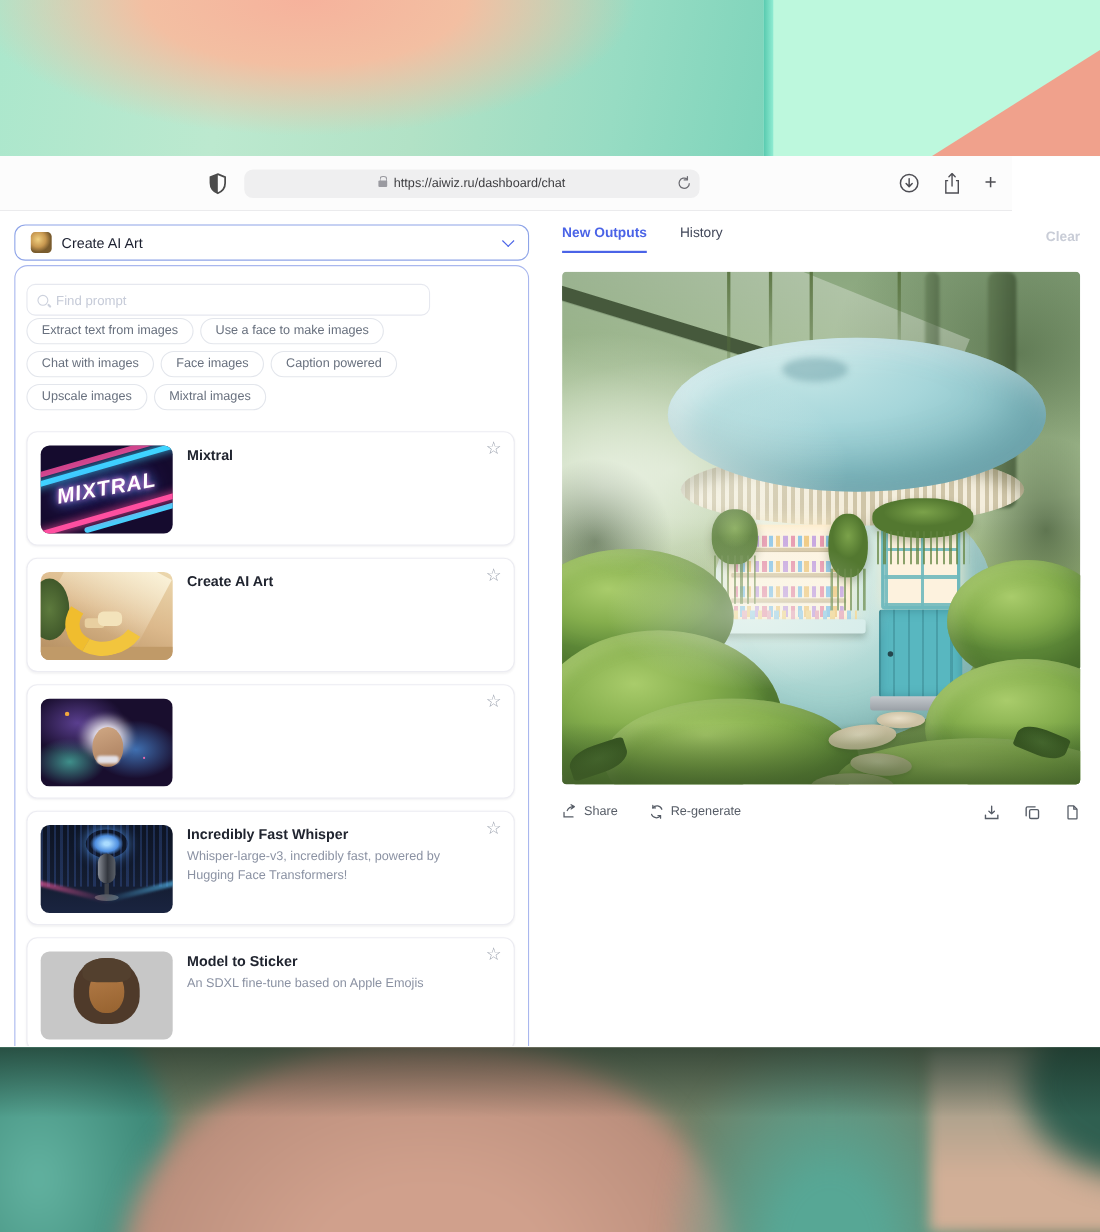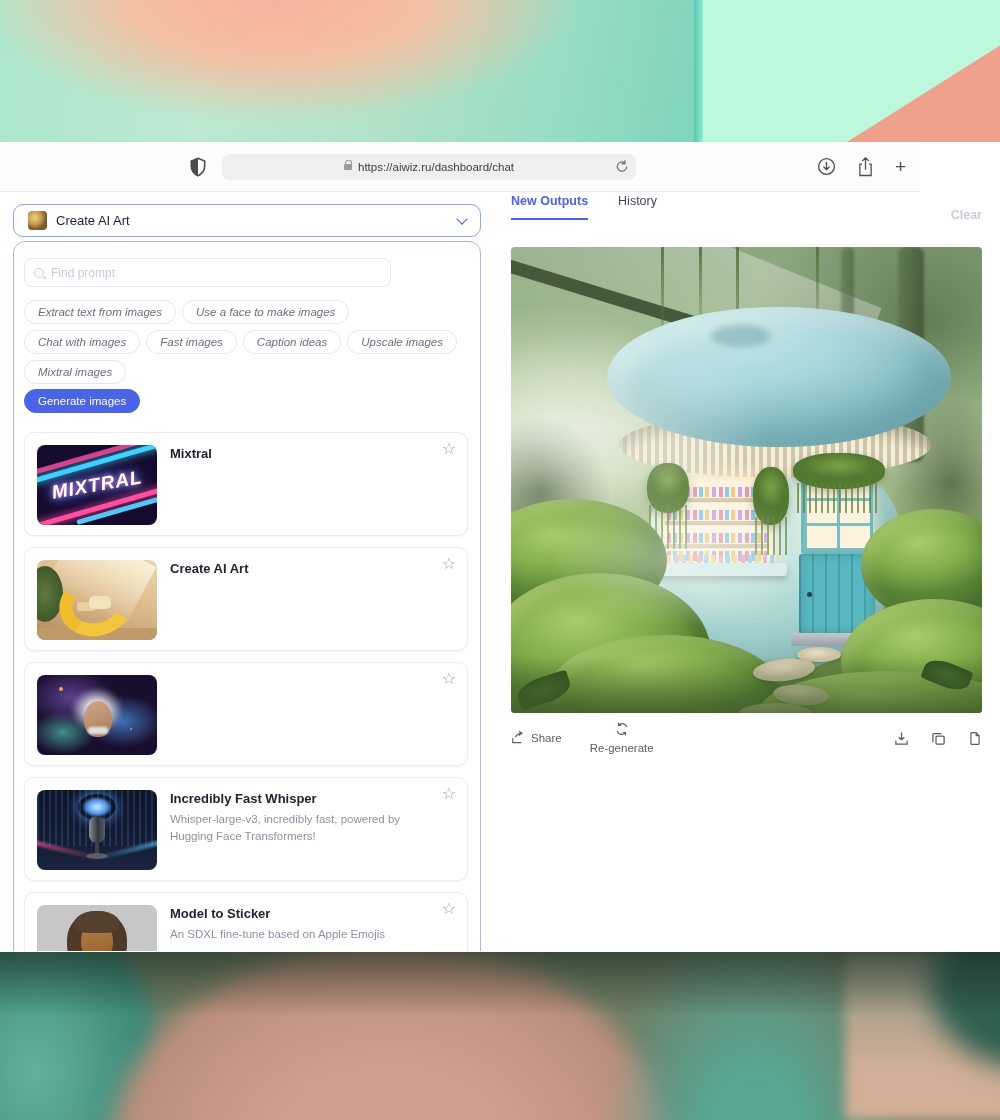--- a/index.html
+++ b/index.html
@@ -54,21 +54,21 @@
   .chev{width:8px;height:8px;border-right:1.8px solid #4a63e7;border-bottom:1.8px solid #4a63e7;transform:rotate(45deg);margin-top:-4px;}
 
   .panel{position:absolute;left:13px;top:49px;width:468px;height:745px;border:1px solid #a9b7ee;border-radius:12px;background:#fff;padding:16px 10px 10px 10px;}
 
   .searchbox{width:367px;height:29px;border:1px solid #e6e8ef;border-radius:8px;display:flex;align-items:center;padding:0 9px;gap:7px;background:#fff;}
   .searchbox input{border:none;outline:none;flex:1;font-size:12px;color:#4c1d95;font-family:"Liberation Sans",sans-serif;background:transparent;}
   .searchbox input::placeholder{color:#c6cbd8;}
   .mag{width:10px;height:10px;border:1.6px solid #ccd1dd;border-radius:50%;position:relative;flex:0 0 auto;}
   .mag::after{content:"";position:absolute;left:8px;top:8px;width:4px;height:1.6px;background:#ccd1dd;transform:rotate(45deg);border-radius:1px;}
 
-  .chips{margin-top:13px;display:flex;flex-wrap:wrap;gap:6px;width:445px;font-style:italic;}
+  .chips{margin-top:2px;display:flex;flex-wrap:wrap;gap:6px;width:445px;}
   .chip{font-size:11.5px;color:#68707e;border:1px solid #e3e6ec;border-radius:999px;padding:5px 13px;background:#fff;white-space:nowrap;}
   .chip-active{font-size:11.5px;color:#fff;background:#4a63e7;border:1px solid #4a63e7;border-radius:999px;padding:5px 13px;margin-top:5px;}
 
   .cards{margin-top:19px;}
   .card{position:relative;width:444px;height:104px;border:1px solid #ececf2;border-radius:10px;background:#fff;
     box-shadow:0 1px 2px rgba(16,24,40,.05);padding:12px;margin-bottom:11px;display:flex;}
   .thumb{position:relative;width:120px;height:80px;border-radius:8px;overflow:hidden;flex:0 0 auto;}
   .card-body{margin-left:13px;padding-right:26px;}
   .card-title{font-size:13px;font-weight:700;color:#20242f;margin-top:1px;margin-bottom:5px;}
   .card-desc{font-size:11.5px;color:#8b92a3;line-height:1.45;}
@@ -112,21 +112,21 @@
   .thumb-whisper .t-base{position:absolute;left:49px;top:63px;width:22px;height:6px;border-radius:50%;background:#555a64;}
   .thumb-whisper .t-streak1{position:absolute;left:-6px;top:58px;width:70px;height:5px;background:linear-gradient(90deg,rgba(255,90,160,.65),rgba(255,90,160,0));transform:rotate(14deg);filter:blur(1px);}
   .thumb-whisper .t-streak2{position:absolute;right:-6px;top:58px;width:70px;height:5px;background:linear-gradient(270deg,rgba(90,200,255,.65),rgba(90,200,255,0));transform:rotate(-14deg);filter:blur(1px);}
 
   .thumb-sticker{background:#c7c7c7;}
   .thumb-sticker .t-hairback{position:absolute;left:30px;top:6px;width:60px;height:60px;border-radius:48% 48% 42% 42%;background:#4f3a2a;}
   .thumb-sticker .t-sface{position:absolute;left:44px;top:16px;width:32px;height:40px;border-radius:50% 50% 46% 46%;background:linear-gradient(165deg,#b57d49,#96622f);}
   .thumb-sticker .t-fringe{position:absolute;left:38px;top:6px;width:44px;height:22px;border-radius:50% 50% 30% 30%;background:#53402e;}
 
   
-  .tabs{position:absolute;left:511px;top:2px;display:flex;gap:30px;font-size:12.5px;}
+  .tabs{position:absolute;left:511px;top:12px;display:flex;gap:30px;font-size:12.5px;}
   .tab{padding-bottom:10px;color:#42485a;font-weight:500;cursor:pointer;}
   .tab.active{color:#4a63e7;font-weight:700;border-bottom:2px solid #4a63e7;}
   .clear-btn{position:absolute;right:18px;top:16px;font-size:12.5px;font-weight:600;color:#c9cdd7;cursor:pointer;}
 
   .output{position:absolute;left:511px;top:55px;width:471px;height:466px;border-radius:4px;overflow:hidden;
     background:
       radial-gradient(60% 50% at 8% 42%,rgba(235,243,228,.85),rgba(235,243,228,0) 60%),
       radial-gradient(50% 40% at 88% 16%,rgba(52,78,44,.55),rgba(52,78,44,0) 72%),
       linear-gradient(180deg,#8ba77f 0%,#a3bd90 28%,#b1c79b 48%,#93ad72 62%,#7a9a55 75%,#5e7c41 100%);}
   .output *{position:absolute;}
@@ -173,21 +173,21 @@
   .o-strands{background:repeating-linear-gradient(90deg,rgba(96,130,62,.85) 0 2px,rgba(96,130,62,0) 2px 6px);opacity:.85;}
 
   .o-mound{border-radius:50%;background:radial-gradient(55% 45% at 40% 30%,#a9cc6b 0%,#85ae4d 55%,#5f8a39 100%);
     box-shadow:inset -12px -14px 22px rgba(40,70,25,.45),inset 8px 8px 14px rgba(216,236,160,.35);}
   .o-ground{left:0;bottom:-4px;width:471px;height:60px;background:linear-gradient(180deg,rgba(74,107,47,0),rgba(64,92,40,.85));}
   .o-stone{background:radial-gradient(50% 50% at 45% 40%,#e9dfc8,#cfc3a6 82%);border-radius:50%;box-shadow:0 2px 4px rgba(60,80,40,.4);}
   .o-leaf{background:radial-gradient(closest-side,#44682e,#33521f);border-radius:50% 10% 50% 10%;}
 
   .actionbar{position:absolute;left:511px;top:536px;width:471px;height:20px;display:flex;align-items:center;color:#565c66;font-size:11.5px;}
   .act{display:flex;align-items:center;gap:6px;cursor:pointer;}
-  .act + .act{margin-left:28px;flex-direction:column;}
+  .act + .act{margin-left:28px;}
   .actionbar .spacer{flex:1;}
   .icon-btn{margin-left:22px;color:#565c66;cursor:pointer;display:flex;align-items:center;}
 
   svg{display:block;}
 </style>
 </head>
 <body>
 
 <div class="wp-top">
   <div class="wp-top-left"></div>
@@ -242,26 +242,25 @@
 
       <div class="searchbox">
         <span class="mag"></span>
         <input placeholder="Find prompt" style="">
       </div>
 
       <div class="chips">
         <span class="chip">Extract text from images</span>
         <span class="chip">Use a face to make images</span>
         <span class="chip">Chat with images</span>
-        <span class="chip">Fast images</span>
-        <span class="chip">Caption ideas</span>
+        <span class="chip">Face images</span>
+        <span class="chip">Caption powered</span>
         <span class="chip">Upscale images</span>
         <span class="chip">Mixtral images</span>
       </div>
-      <div><span class="chip-active" style="display:inline-block">Generate images</span></div>
 
       <div class="cards">
 
         <div class="card">
           <div class="thumb thumb-mixtral">
             <span class="neon-text">MIXTRAL</span>
           </div>
           <div class="card-body">
             <div class="card-title">Mixtral</div>
           </div>

